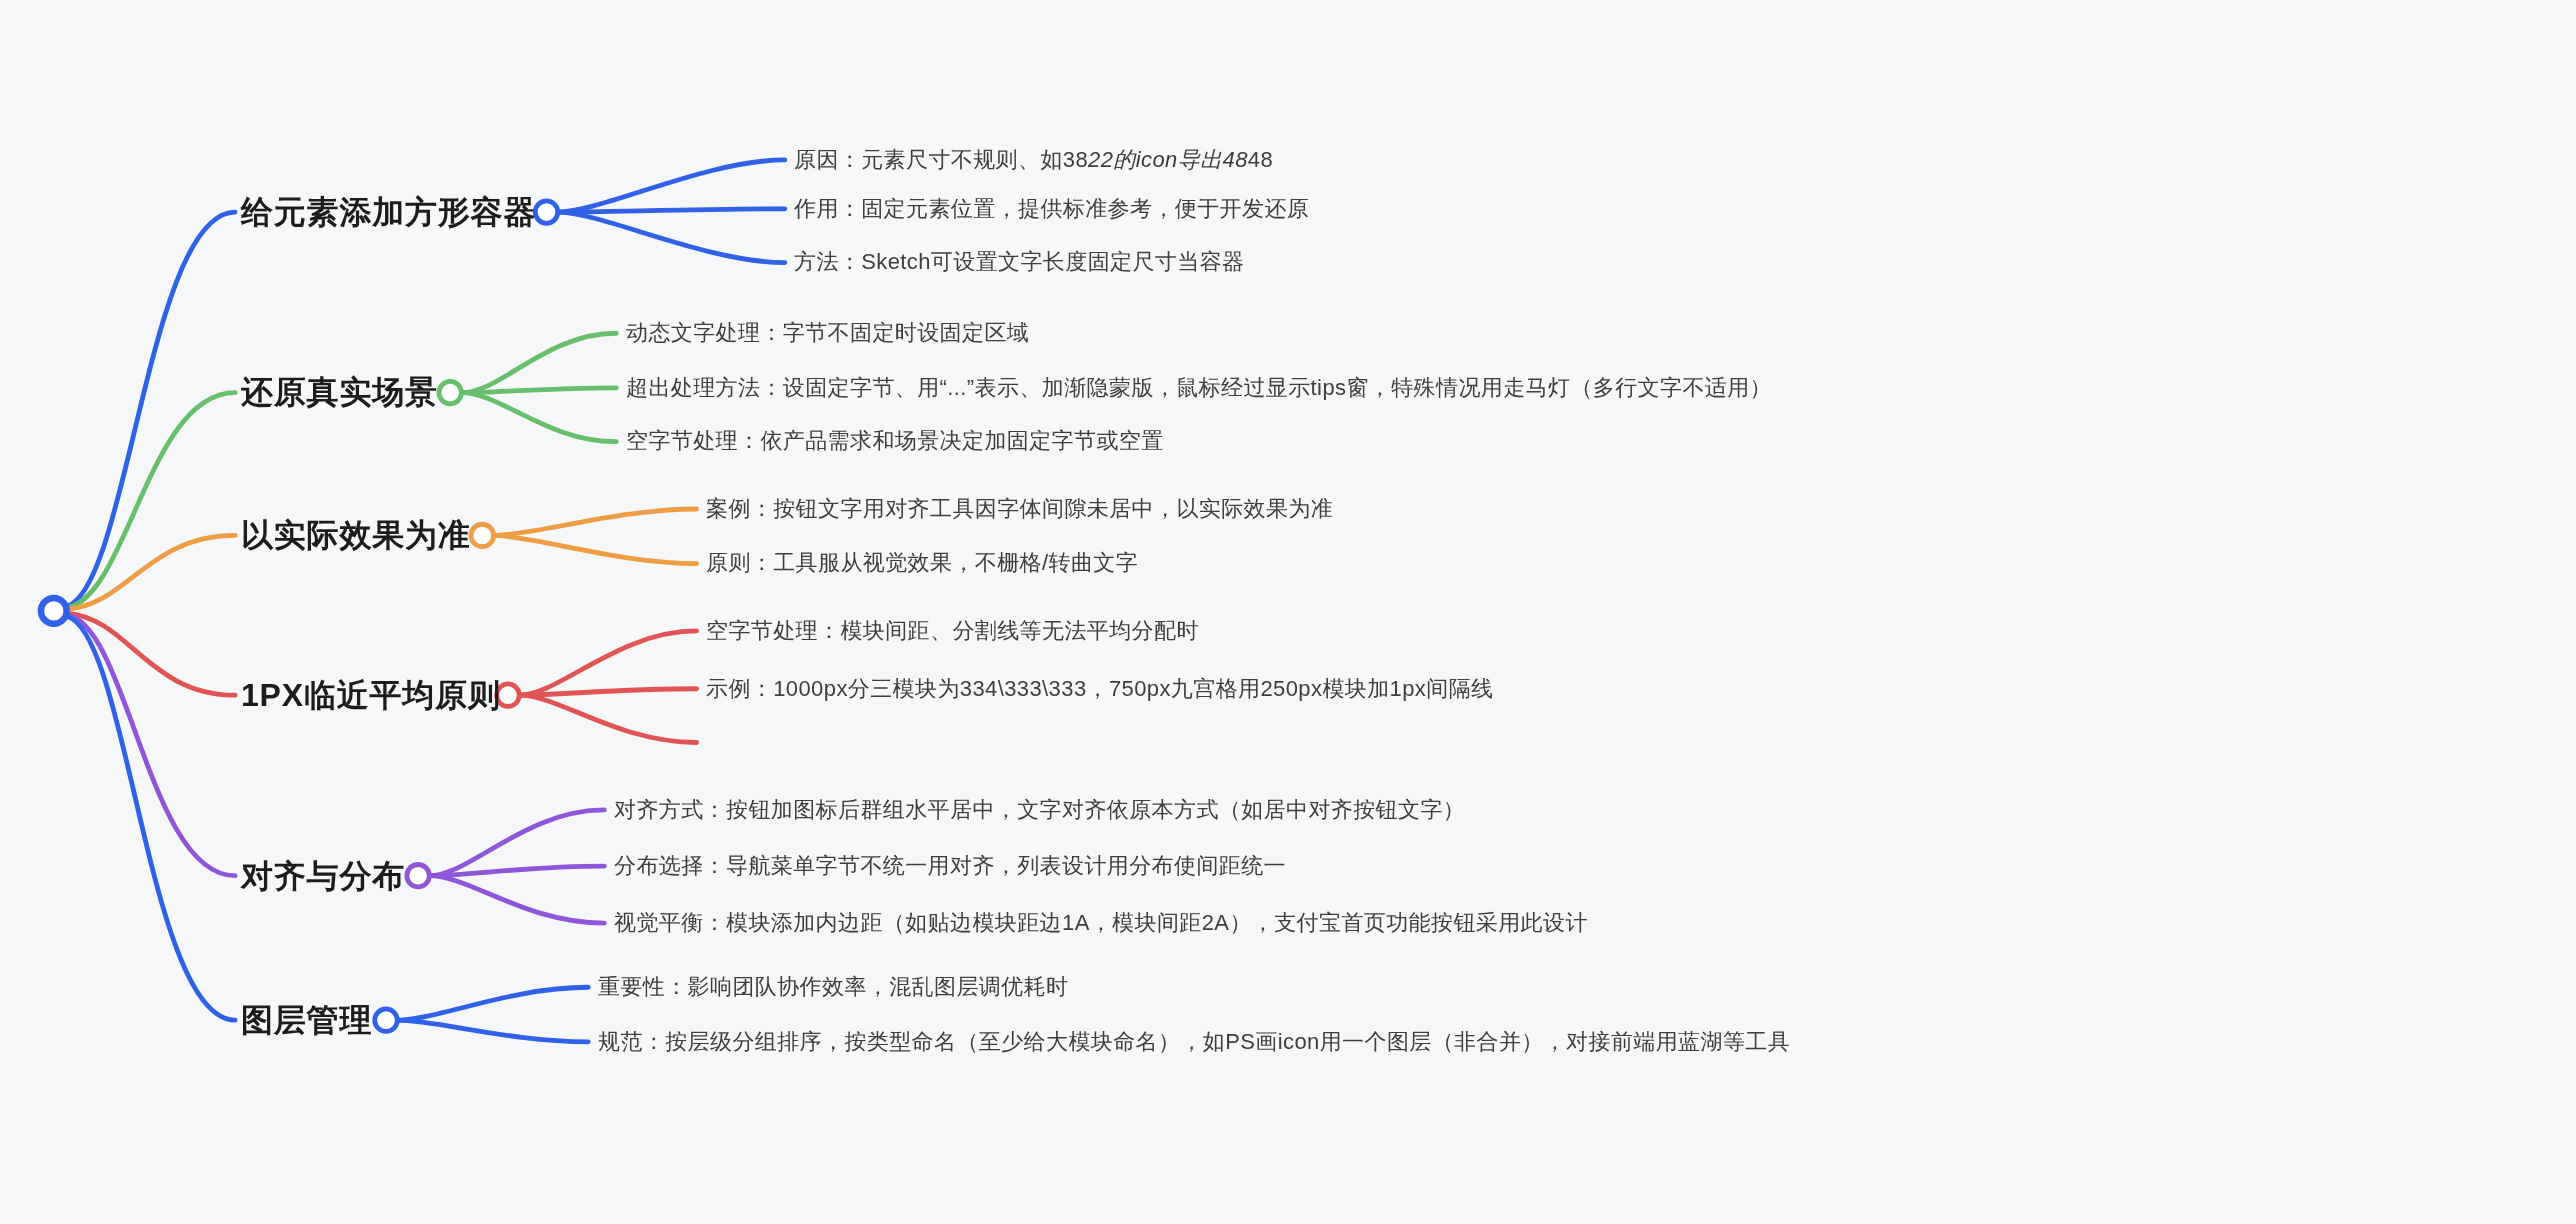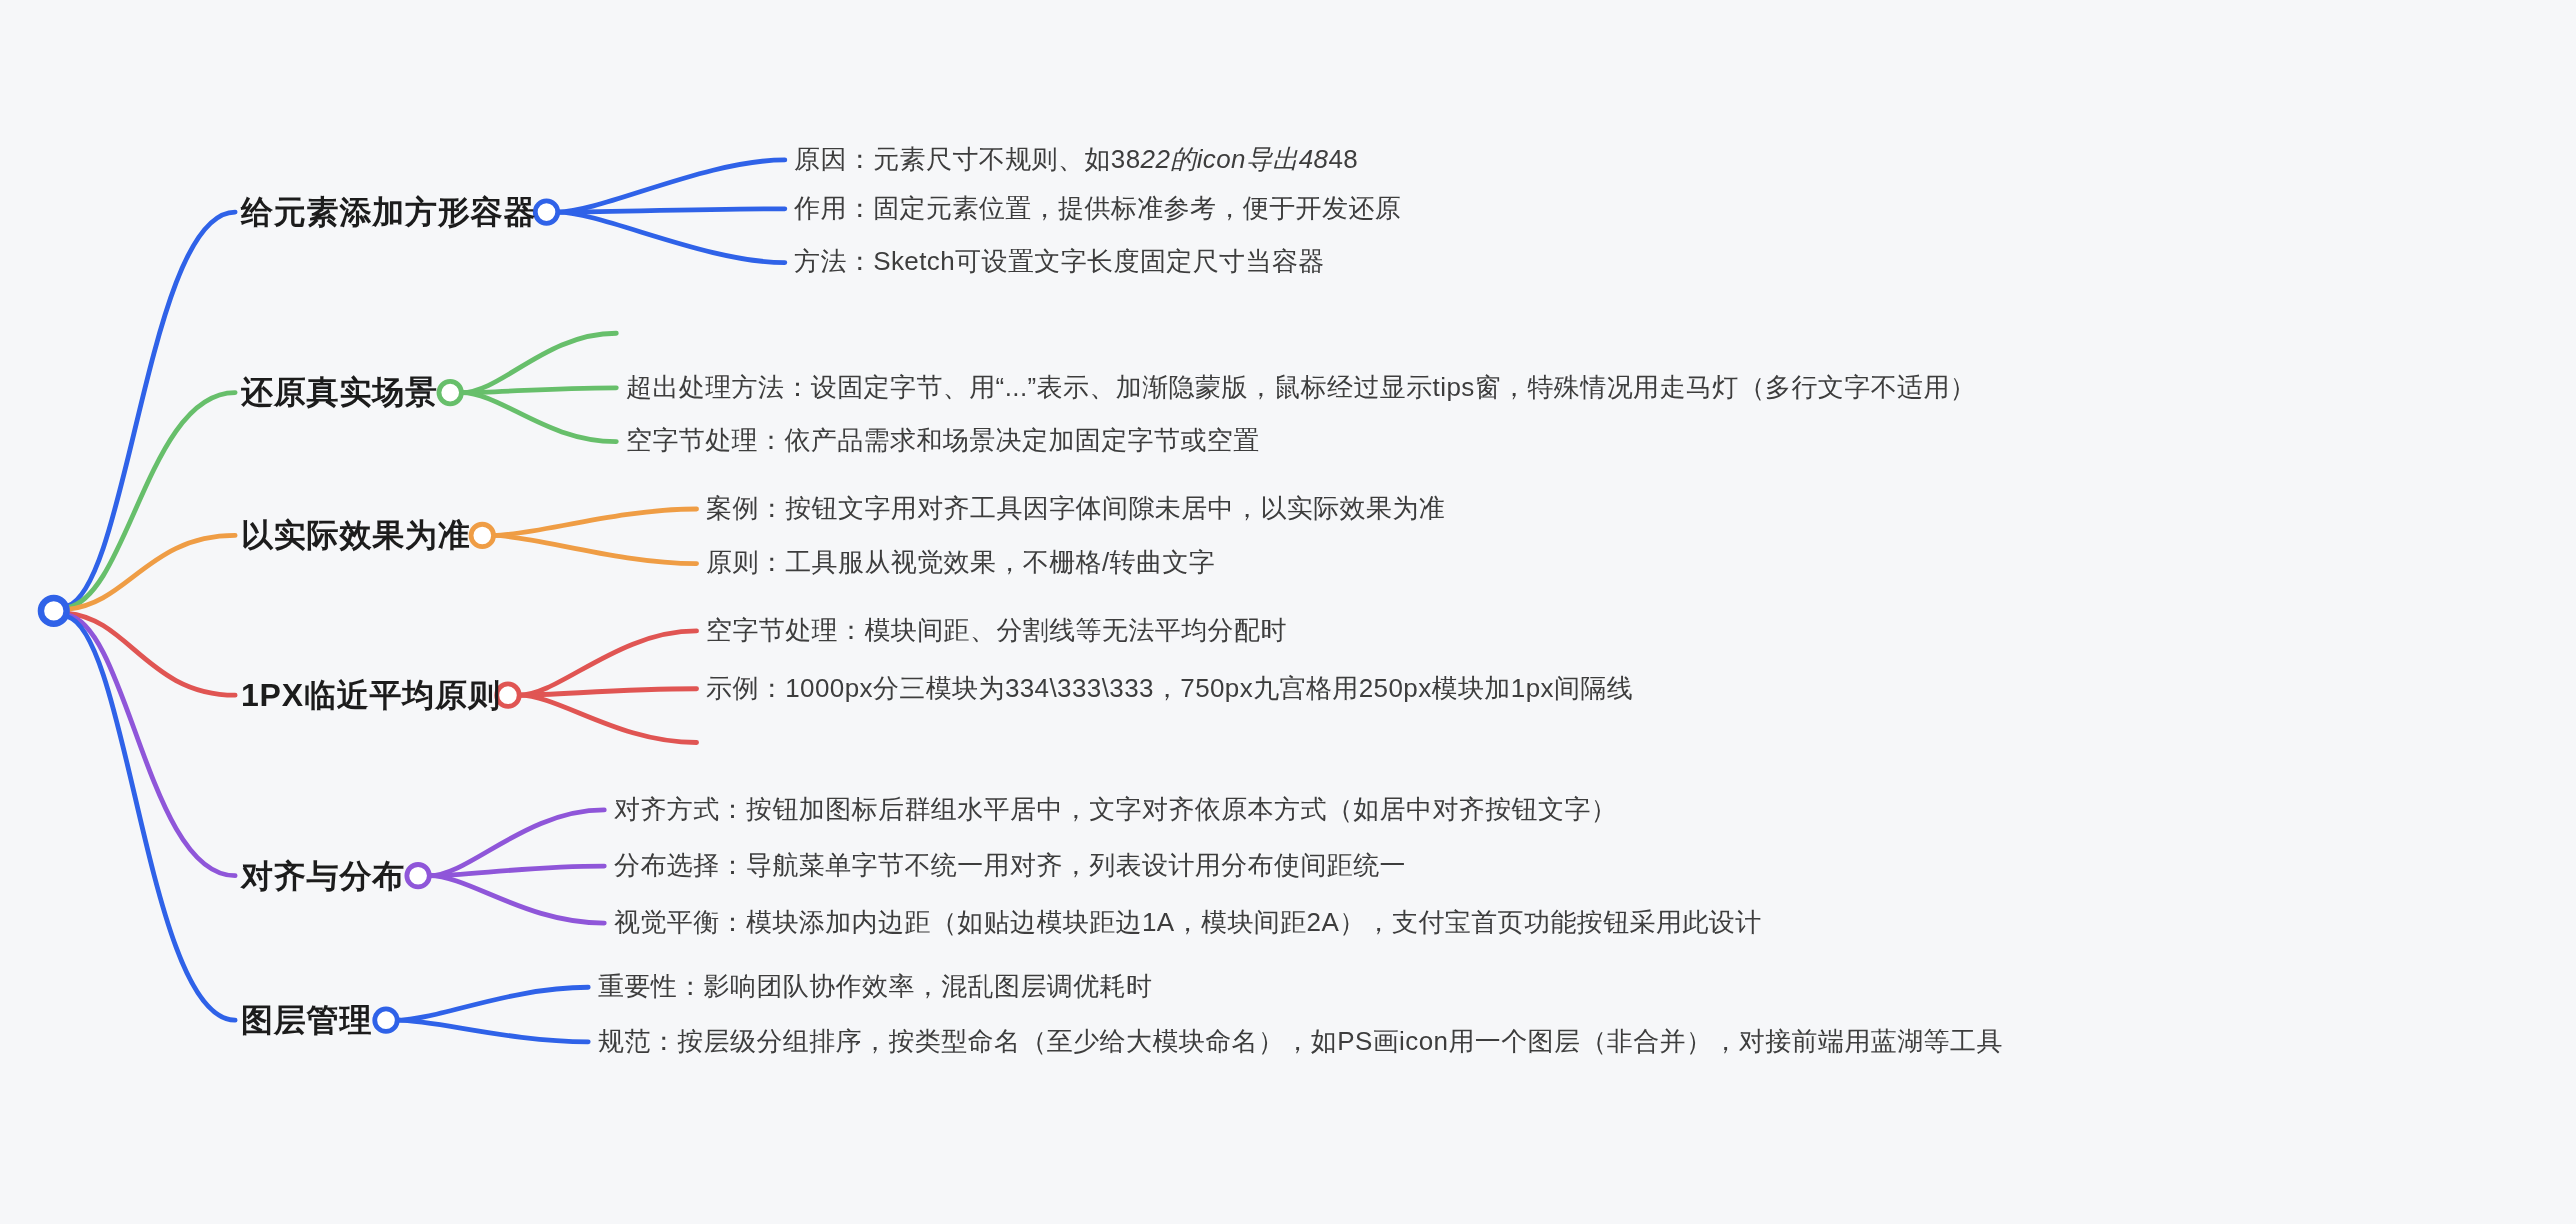--- a/index.html
+++ b/index.html
@@ -17,21 +17,21 @@
     transform:translateY(-50%);
     line-height:1.2;
   }
   .topic{
     font-size:32px;
     font-weight:bold;
     color:#1C1C1C;
     letter-spacing:0.8px;
   }
   .child{
-    font-size:26px;
+    font-size:22px;
     font-weight:400;
     color:#3D3D3D;
     letter-spacing:0.4px;
   }
   .em{font-style:italic;}
 </style>
 </head>
 <body>
 
 <div class="canvas">
@@ -85,20 +85,21 @@
   </svg>
 
   <div class="node topic" style="left:241px;top:212px">给元素添加方形容器</div>
   <div class="node child" style="left:794px;top:160px">
     <span>原因：元素尺寸不规则、如38</span><span class="em">22的icon导出48</span><span>48</span>
   </div>
   <div class="node child" style="left:794px;top:262px">方法：Sketch可设置文字长度固定尺寸当容器</div>
   <div class="node child" style="left:794px;top:209px">作用：固定元素位置，提供标准参考，便于开发还原</div>
 
   <div class="node topic" style="left:241px;top:392px">还原真实场景</div>
+  <div class="node child" style="left:626px;top:333px">动态文字处理：字节不固定时设固定区域</div>
   <div class="node child" style="left:626px;top:388px">超出处理方法：设固定字节、用“...”表示、加渐隐蒙版，鼠标经过显示tips窗，特殊情况用走马灯（多行文字不适用）</div>
   <div class="node child" style="left:626px;top:441px">空字节处理：依产品需求和场景决定加固定字节或空置</div>
 
   <div class="node topic" style="left:241px;top:535px">以实际效果为准</div>
   <div class="node child" style="left:706px;top:509px">案例：按钮文字用对齐工具因字体间隙未居中，以实际效果为准</div>
   <div class="node child" style="left:706px;top:563px">原则：工具服从视觉效果，不栅格/转曲文字</div>
 
   <div class="node topic" style="left:241px;top:695px">1PX临近平均原则</div>
   <div class="node child" style="left:706px;top:631px">空字节处理：模块间距、分割线等无法平均分配时</div>
   <div class="node child" style="left:706px;top:689px">示例：1000px分三模块为334\333\333，750px九宫格用250px模块加1px间隔线</div>

